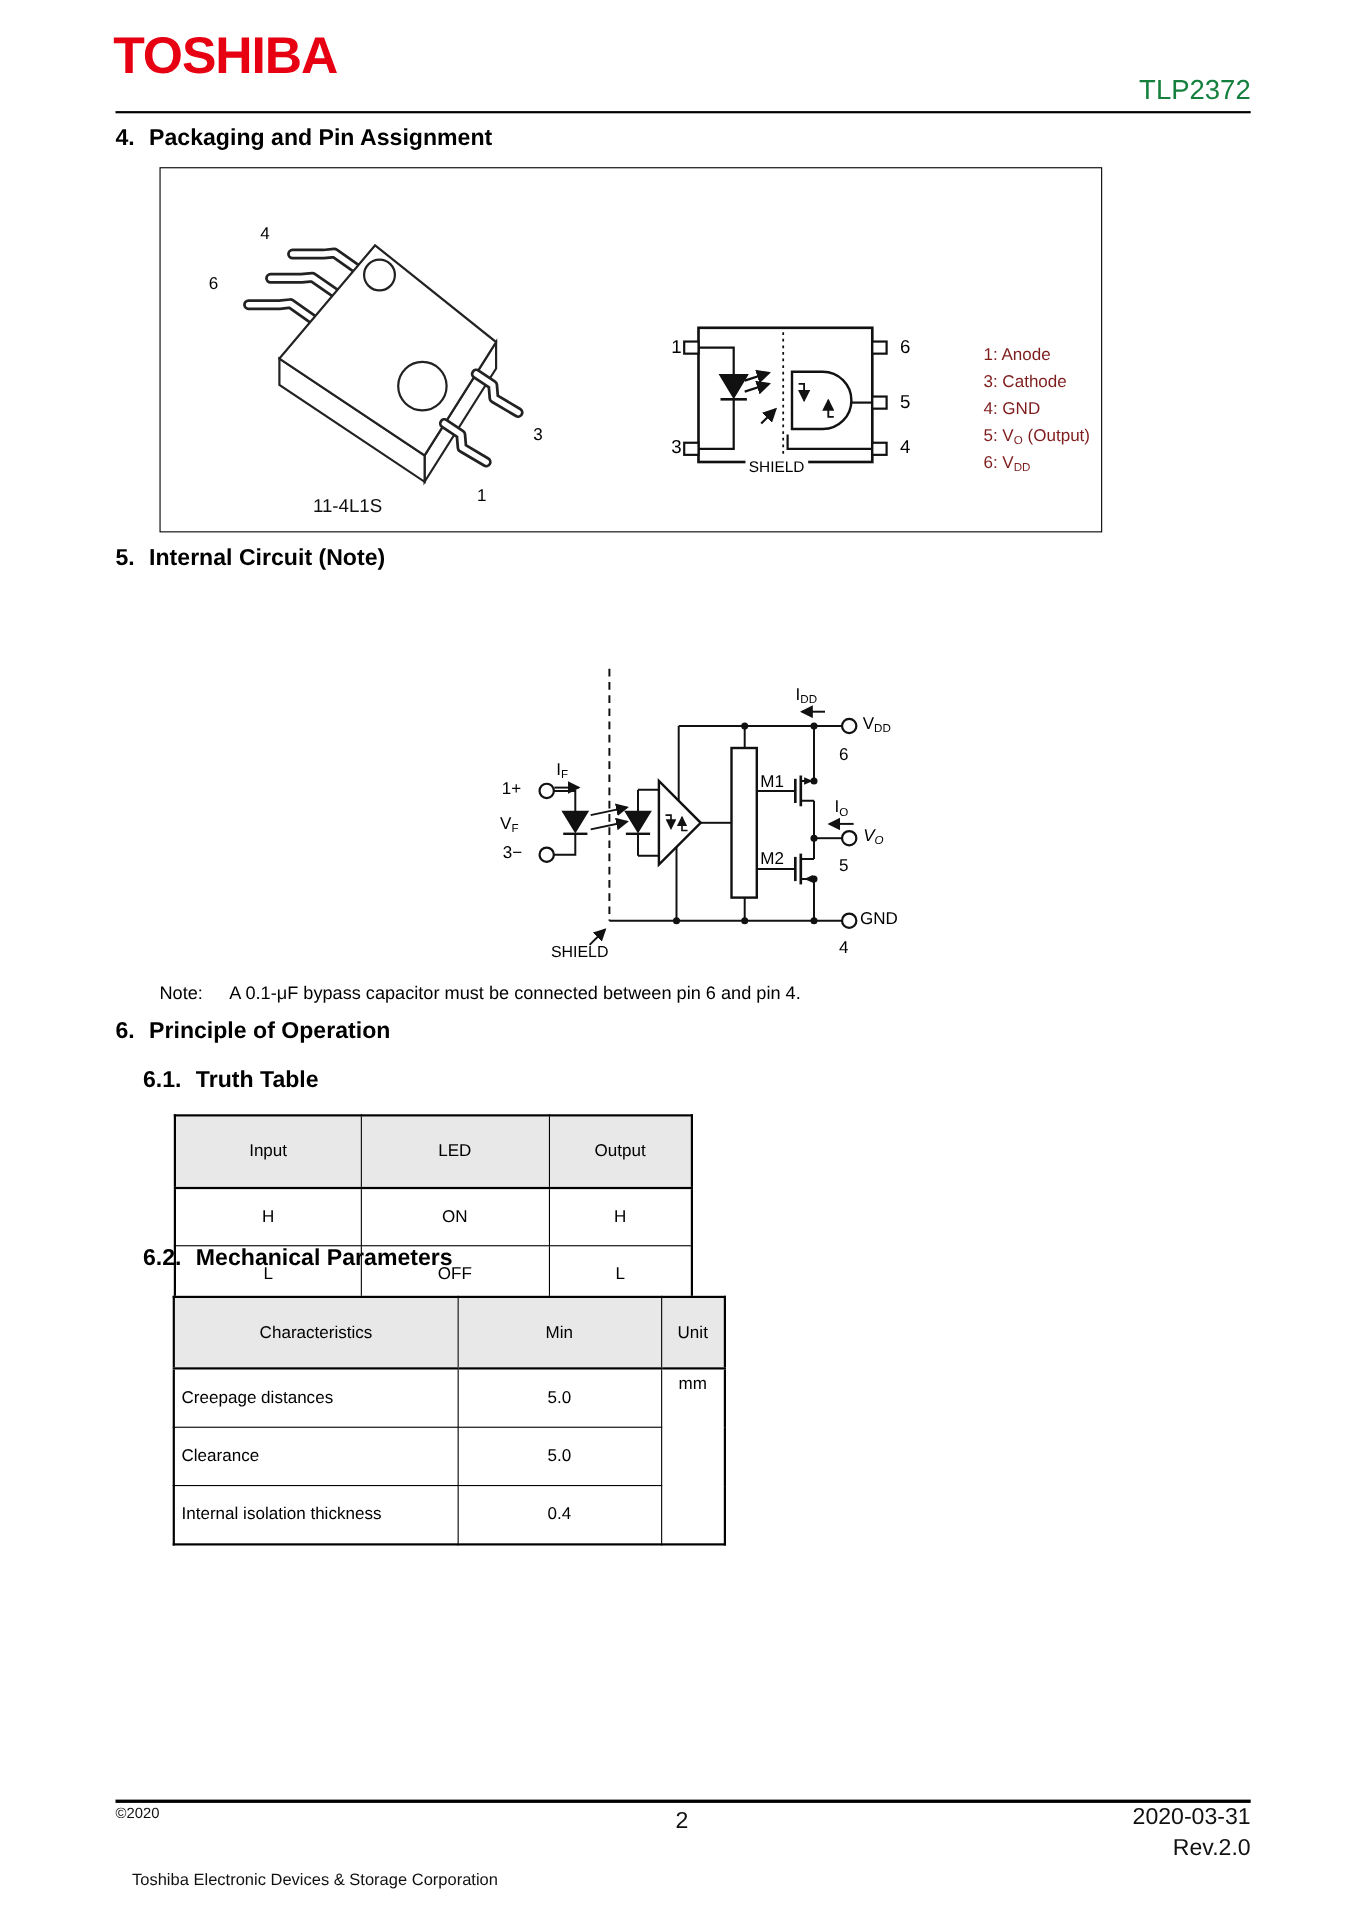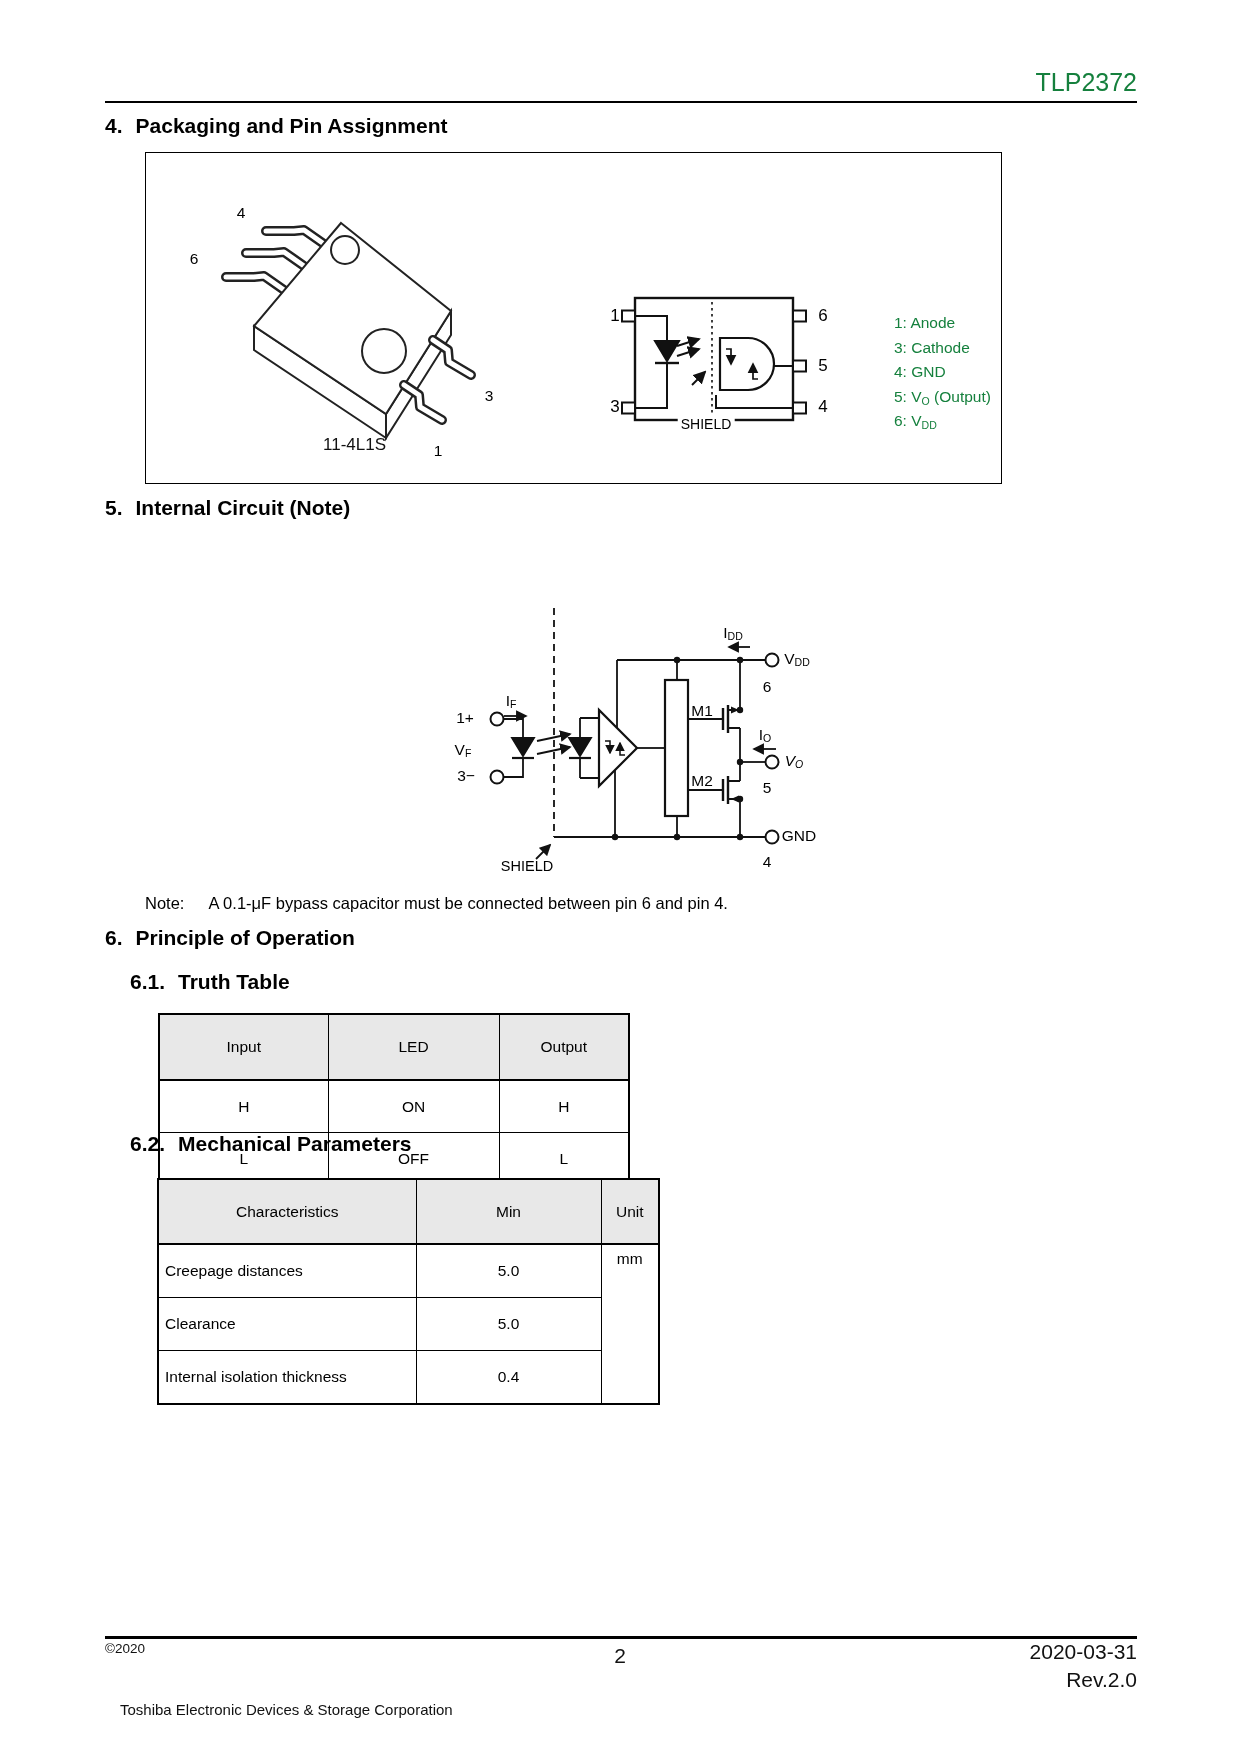--- a/index.html
+++ b/index.html
@@ -9,22 +9,22 @@
   }
   .logo{position:absolute;left:103px;top:22px;font-size:47px;font-weight:bold;color:#e60012;letter-spacing:-1px;}
   .partno{position:absolute;right:103px;top:68px;font-size:25px;color:#15803d;}
   .rule{position:absolute;left:105px;width:1032px;background:#000;}
   .heading{position:absolute;font-size:21px;font-weight:bold;color:#000;white-space:nowrap;}
   .heading .num{margin-right:13px;}
   .figure-box{position:absolute;left:145px;top:152px;width:855px;height:330px;border:1.6px solid #000;}
   .lbl{position:absolute;transform:translate(-50%,-50%);font-size:15.5px;color:#000;white-space:nowrap;}
   .lbl.big{font-size:17px;}
   .sub{font-size:0.68em;vertical-align:-0.28em;letter-spacing:0;}
-  .pin-list{position:absolute;left:748px;top:160px;font-size:15.5px;line-height:20.6px;color:#15803d;}
-  .pkg-name{position:absolute;left:100px;top:282px;width:140px;text-align:right;font-size:17px;}
+  .pin-list{position:absolute;left:748px;top:160px;font-size:15.5px;line-height:20.6px;color:#7f1d1d;}
+  .pkg-name{position:absolute;left:100px;top:297px;width:140px;text-align:center;font-size:17px;}
   .circuit{position:absolute;left:440px;top:600px;width:380px;height:280px;}
   .note-line{position:absolute;left:145px;top:894px;font-size:16.5px;color:#000;}
   .note-line .note-label{margin-right:24px;}
   table.dtable{position:absolute;border-collapse:collapse;table-layout:fixed;background:#fff;}
   table.dtable th,table.dtable td{border:1.5px solid #000;font-weight:normal;font-size:15.5px;color:#000;
     text-align:center;padding:12px;overflow:hidden;}
   table.dtable th{background:#e8e8e8;border-bottom-width:2.5px;}
   table.dtable{border:2.5px solid #000;}
   .tt{left:158px;top:1013px;width:470px;}
   .tt th{height:40px;}
@@ -49,20 +49,21 @@
 <div class="page">
 
   <svg width="0" height="0" style="position:absolute">
     <defs>
       <marker id="ah" viewBox="0 0 10 10" refX="8.5" refY="5" markerWidth="6.5" markerHeight="6.5" orient="auto-start-reverse">
         <path d="M0,0 L10,5 L0,10 z" fill="#111"></path>
       </marker>
     </defs>
   </svg>
 
+  <div class="logo">TOSHIBA</div>
   <div class="partno">TLP2372</div>
   <div class="rule" style="top:101px;height:2px;"></div>
 
   <div class="heading" style="left:105px;top:114px;">
     <span class="num">4.</span><span>Packaging and Pin Assignment</span>
   </div>
 
   <div class="figure-box">
 
     <svg style="left:25px;top:15px;" width="340" height="290" viewBox="0 0 340 290">

